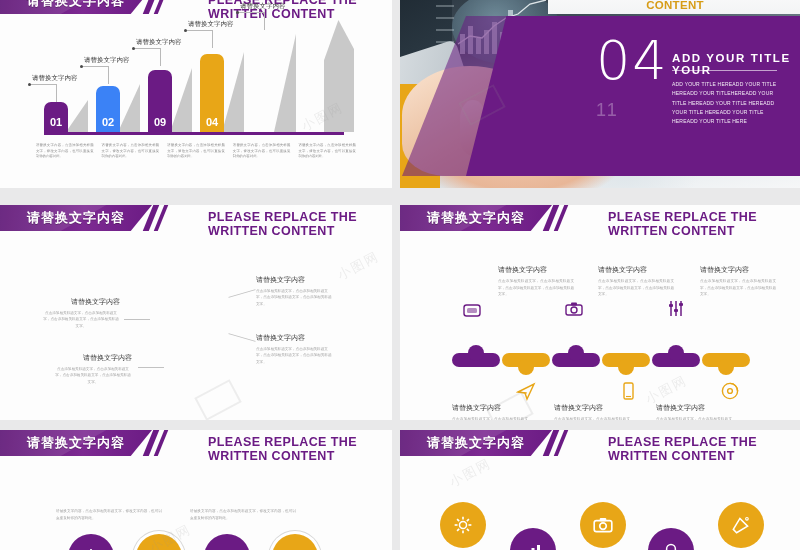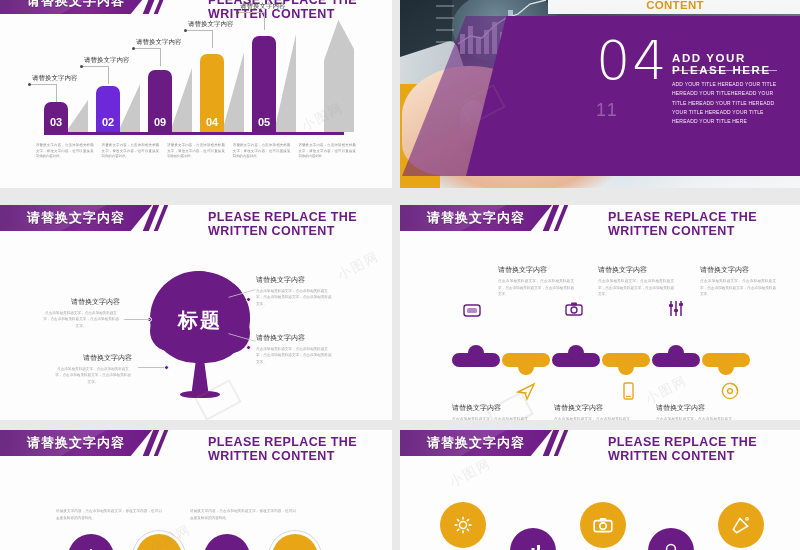--- a/index.html
+++ b/index.html
@@ -180,33 +180,30 @@
     <div class="chart">
       <div class="bigarrow"></div>
 
       <div class="shadow" style="left:66px;height:32px;clip-path:polygon(0 100%,100% 0,100% 100%);"></div>
       <div class="shadow" style="left:118px;height:48px;clip-path:polygon(0 100%,100% 0,100% 100%);"></div>
       <div class="shadow" style="left:170px;height:64px;clip-path:polygon(0 100%,100% 0,100% 100%);"></div>
       <div class="shadow" style="left:222px;height:80px;clip-path:polygon(0 100%,100% 0,100% 100%);"></div>
       <div class="shadow" style="left:274px;height:98px;clip-path:polygon(0 100%,100% 0,100% 100%);"></div>
 
       <div class="bar" style="left:44px;height:30px;background:#6B1B84;">
-          <span class="num">03</span>
-        </div>
-      <div class="bar" style="left:96px;height:46px;background:#6d28d9;">
+          <span class="num">01</span>
+        </div>
+      <div class="bar" style="left:96px;height:46px;background:#3b82f6;">
           <span class="num">02</span>
         </div>
       <div class="bar" style="left:148px;height:62px;background:#6B1B84;">
           <span class="num">09</span>
         </div>
       <div class="bar" style="left:200px;height:78px;background:#E8A617;">
           <span class="num">04</span>
-        </div>
-      <div class="bar" style="left:252px;height:96px;background:#6B1B84;">
-          <span class="num">05</span>
         </div>
 
       <div class="baseline"></div>
 
       <div class="lead" style="left:56px;top:84px;height:18px;"></div>
       <div class="leadh" style="left:30px;top:84px;width:26px;"></div>
       <div class="dot" style="left:28px;top:83px;"></div>
       <div class="clabel" style="left:32px;top:74px;">请替换文字内容</div>
 
       <div class="lead" style="left:108px;top:66px;height:18px;"></div>
@@ -276,51 +273,36 @@
       <div class="ph-finger" style="left:132px;top:120px;width:20px;height:46px;"></div>
     </div>
 
     <div class="ph-topstrip"></div>
     <div class="hdr-en-gold">PLEASE REPLACE THE WRITTEN CONTENT</div>
 
     <div class="pdiag pdiag-a"></div>
     <div class="pdiag pdiag-b"></div>
     <div class="ghost10">11</div>
     <div class="big04">04</div>
-    <div class="tr-title">ADD YOUR PLEASE HERE</div>
+    <div class="tr-title">ADD YOUR TITLE YOUR</div>
     <div class="tr-rule"></div>
     <div class="tr-body">ADD YOUR TITLE HEREADD YOUR TITLE HEREADD YOUR TITLEHEREADD YOUR TITLE HEREADD YOUR TITLE HEREADD YOUR TITLE HEREADD YOUR TITLE HEREADD  YOUR TITLE HERE</div>
     <div class="wm-box" style="left:62px;top:104px;"></div>
   </div>
 
   <div class="slide s-ml">
     <div class="hdr">
       <div class="hdr-bar"></div>
       <div class="hdr-bar2"></div>
       <div class="hdr-cn">请替换文字内容</div>
       <div class="slash sl1"></div>
       <div class="slash sl2"></div>
       <div class="hdr-en">PLEASE REPLACE THE WRITTEN CONTENT</div>
     </div>
 
-    <div class="tree">
-      <div class="tree-lump" style="left:6px;top:14px;width:40px;height:40px;"></div>
-      <div class="tree-lump" style="left:52px;top:10px;width:42px;height:42px;"></div>
-      <div class="tree-lump" style="left:28px;top:0px;width:44px;height:40px;"></div>
-      <div class="tree-lump" style="left:0px;top:40px;width:38px;height:40px;"></div>
-      <div class="tree-lump" style="left:62px;top:42px;width:38px;height:40px;"></div>
-      <div class="tree-crown"></div>
-      <div class="tree-trunk"></div>
-      <div class="tree-base"></div>
-      <div class="tree-word">标题</div>
-      <div class="node" style="left:-3px;top:46px;"></div>
-      <div class="node" style="left:96px;top:26px;"></div>
-      <div class="node" style="left:96px;top:74px;"></div>
-      <div class="node" style="left:14px;top:94px;"></div>
-    </div>
 
     <div class="connl" style="left:124px;top:114px;width:26px;"></div>
     <div class="call l" style="left:42px;top:92px;">
       <h4>请替换文字内容</h4>
       <p>点击添加相关标题文字，点击添加相关标题文字，点击添加相关标题文字，点击添加相关标题文字。</p>
     </div>
 
     <div class="connl" style="left:228px;top:88px;width:28px;transform:rotate(-16deg);"></div>
     <div class="call r" style="left:256px;top:70px;">
       <h4>请替换文字内容</h4>

